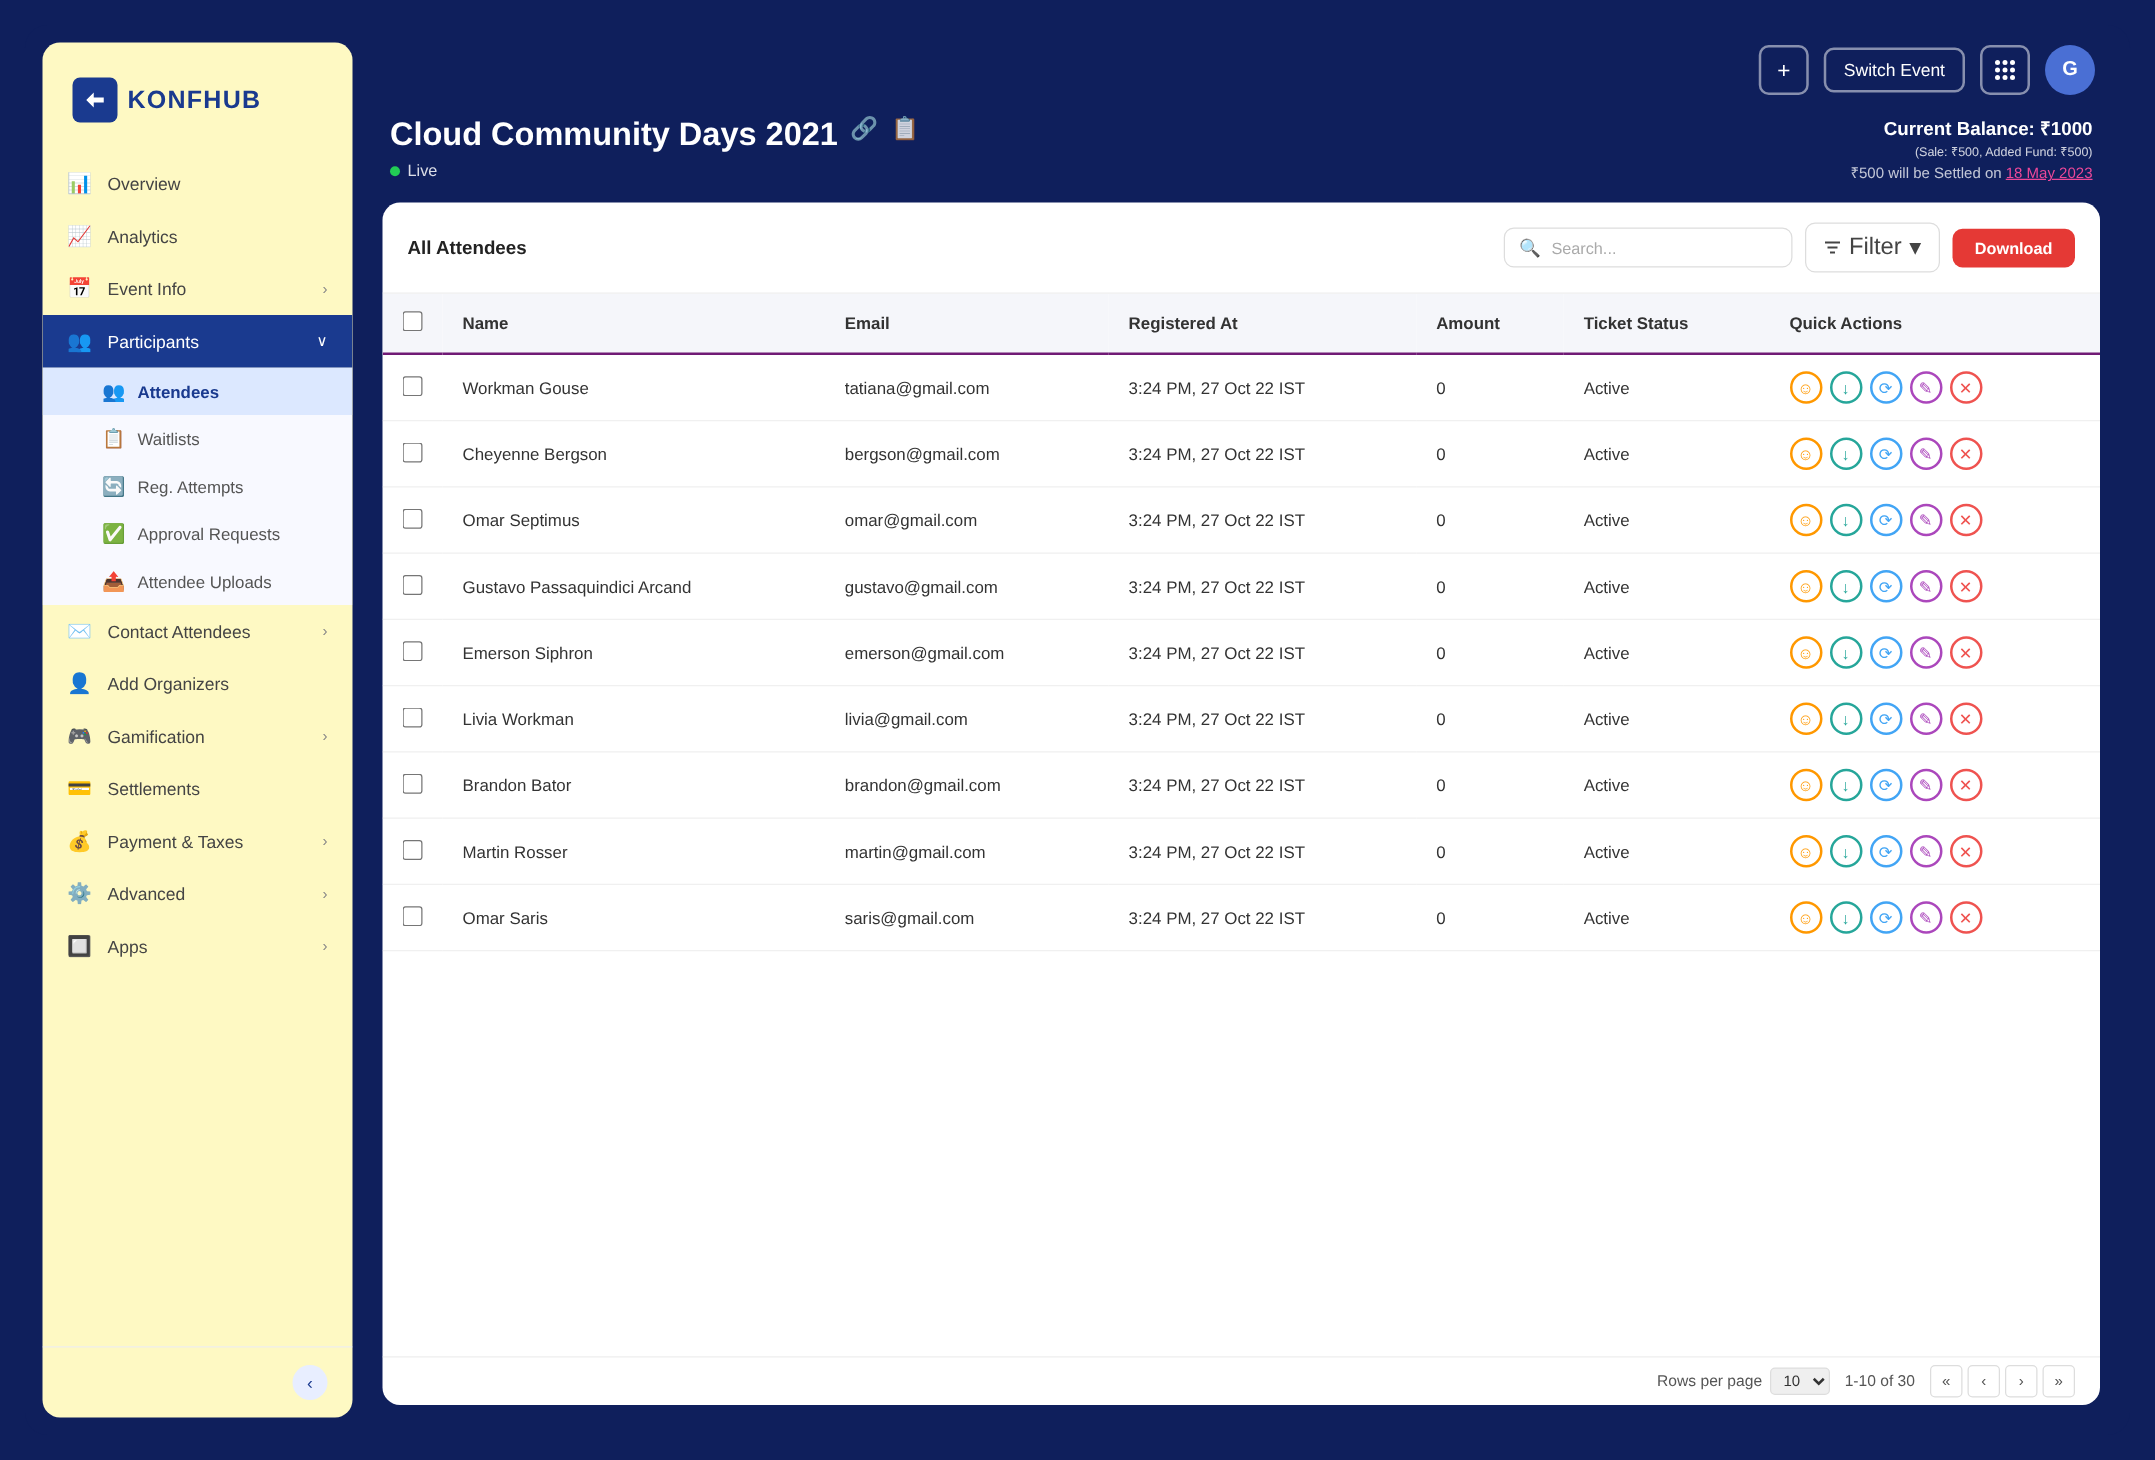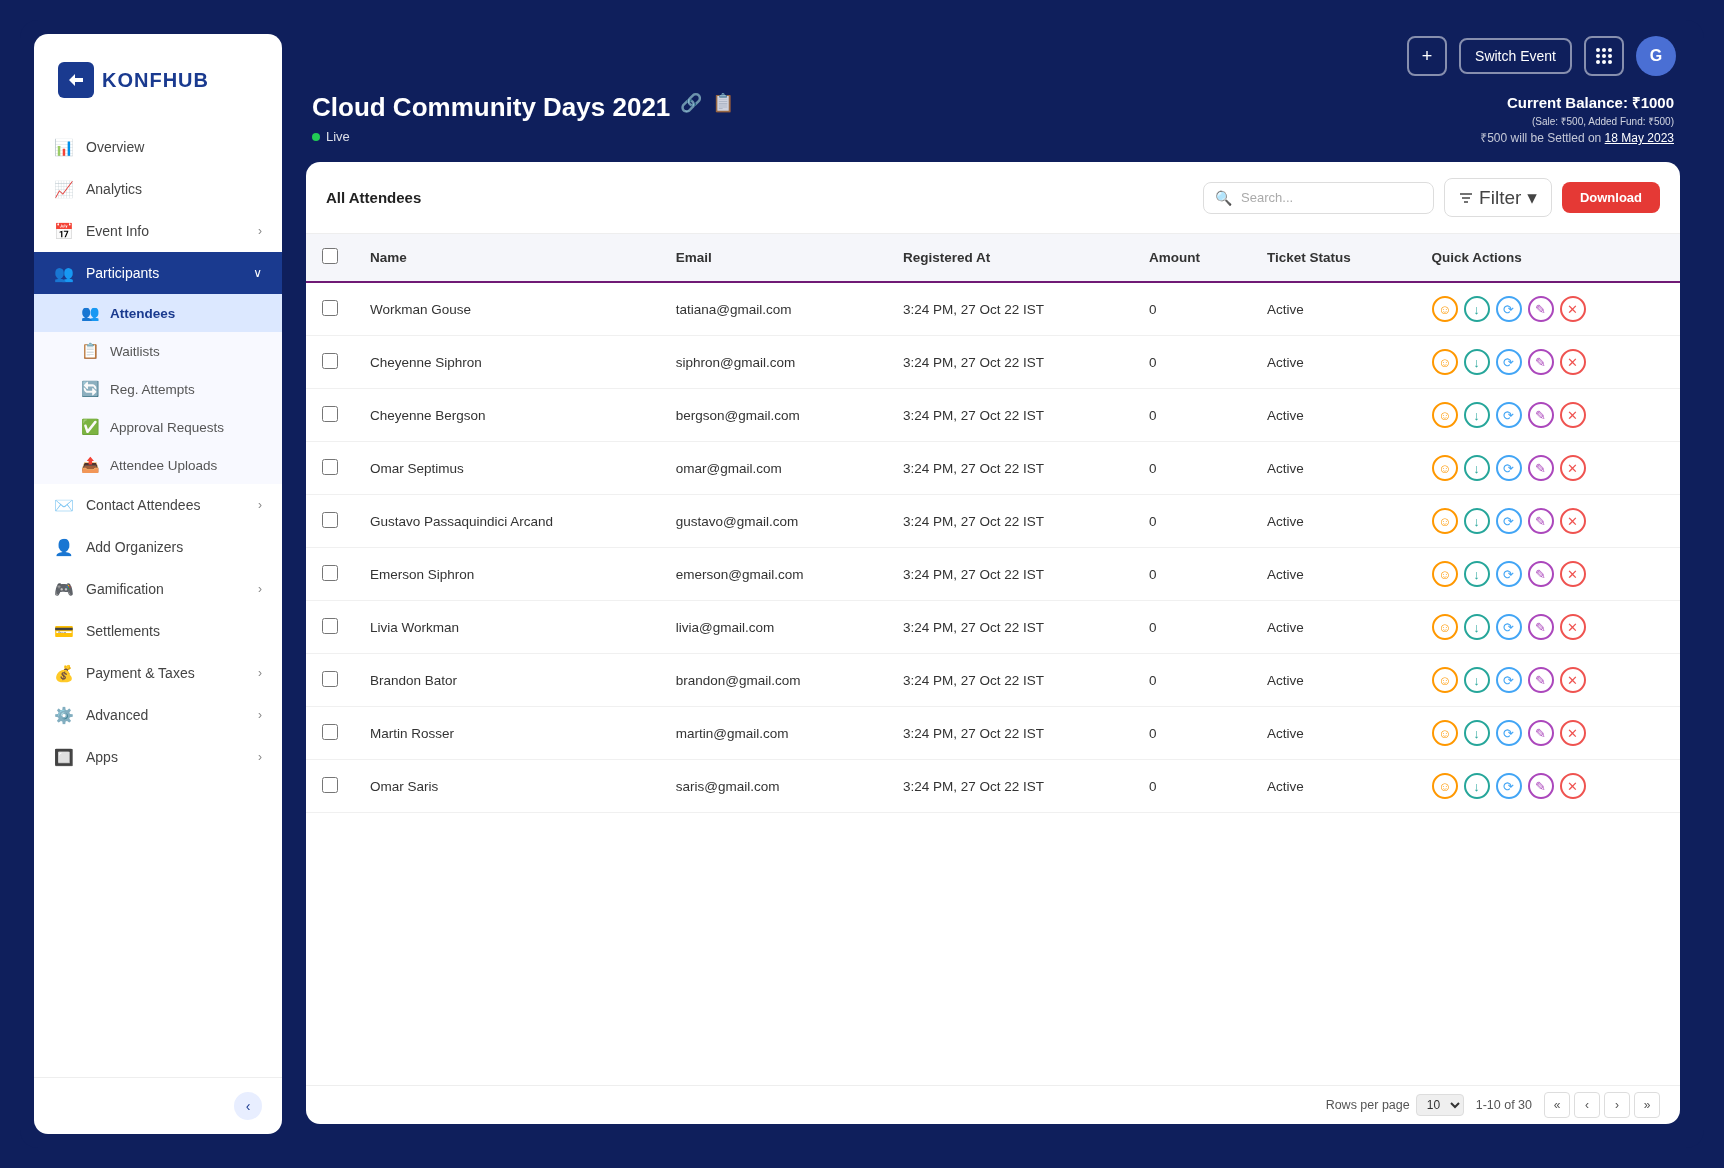--- a/index.html
+++ b/index.html
@@ -17,21 +17,21 @@
       height: 1128px;
       background: #0f1f5c;
       border-radius: 18px;
       display: flex;
       overflow: hidden;
       position: relative;
     }
     
     .sidebar {
       width: 248px;
-      background: #ffffff;
+      background: #fef9c3;
       border-radius: 14px;
       margin: 14px 0 14px 14px;
       display: flex;
       flex-direction: column;
       overflow: hidden;
       flex-shrink: 0;
     }
     .sidebar-logo {
       padding: 28px 24px 20px;
       display: flex;
@@ -251,21 +251,21 @@
       font-size: 10px;
       color: rgba(255,255,255,0.8);
       margin-top: 2px;
     }
     .balance-settle {
       font-size: 12px;
       color: rgba(255,255,255,0.75);
       margin-top: 1px;
     }
     .balance-settle a {
-      color: #ffffff;
+      color: #ec4899;
       text-decoration: underline;
     }
     
     .table-card {
       background: #ffffff;
       border-radius: 14px;
       flex: 1;
       overflow: hidden;
       display: flex;
       flex-direction: column;
@@ -643,39 +643,20 @@
           <div class="action-icon refresh" title="Refresh">⟳</div>
           <div class="action-icon edit" title="Edit">✎</div>
           <div class="action-icon cancel" title="Cancel">✕</div>
         </div>
       </td>
     </tr>
                 <tr>
       <td>
         <input type="checkbox" style="">
       </td>
-      <td>Cheyenne Siphron</td>
-      <td>siphron@gmail.com</td>
-      <td>3:24 PM, 27 Oct 22 IST</td>
-      <td>0</td>
-      <td><span class="ticket-status">Active</span></td>
-      <td>
-        <div class="quick-actions">
-          <div class="action-icon smile" title="Smile">☺</div>
-          <div class="action-icon download-a" title="Download">↓</div>
-          <div class="action-icon refresh" title="Refresh">⟳</div>
-          <div class="action-icon edit" title="Edit">✎</div>
-          <div class="action-icon cancel" title="Cancel">✕</div>
-        </div>
-      </td>
-    </tr>
-                <tr>
-      <td>
-        <input type="checkbox" style="">
-      </td>
       <td>Cheyenne Bergson</td>
       <td>bergson@gmail.com</td>
       <td>3:24 PM, 27 Oct 22 IST</td>
       <td>0</td>
       <td><span class="ticket-status">Active</span></td>
       <td>
         <div class="quick-actions">
           <div class="action-icon smile" title="Smile">☺</div>
           <div class="action-icon download-a" title="Download">↓</div>
           <div class="action-icon refresh" title="Refresh">⟳</div>

